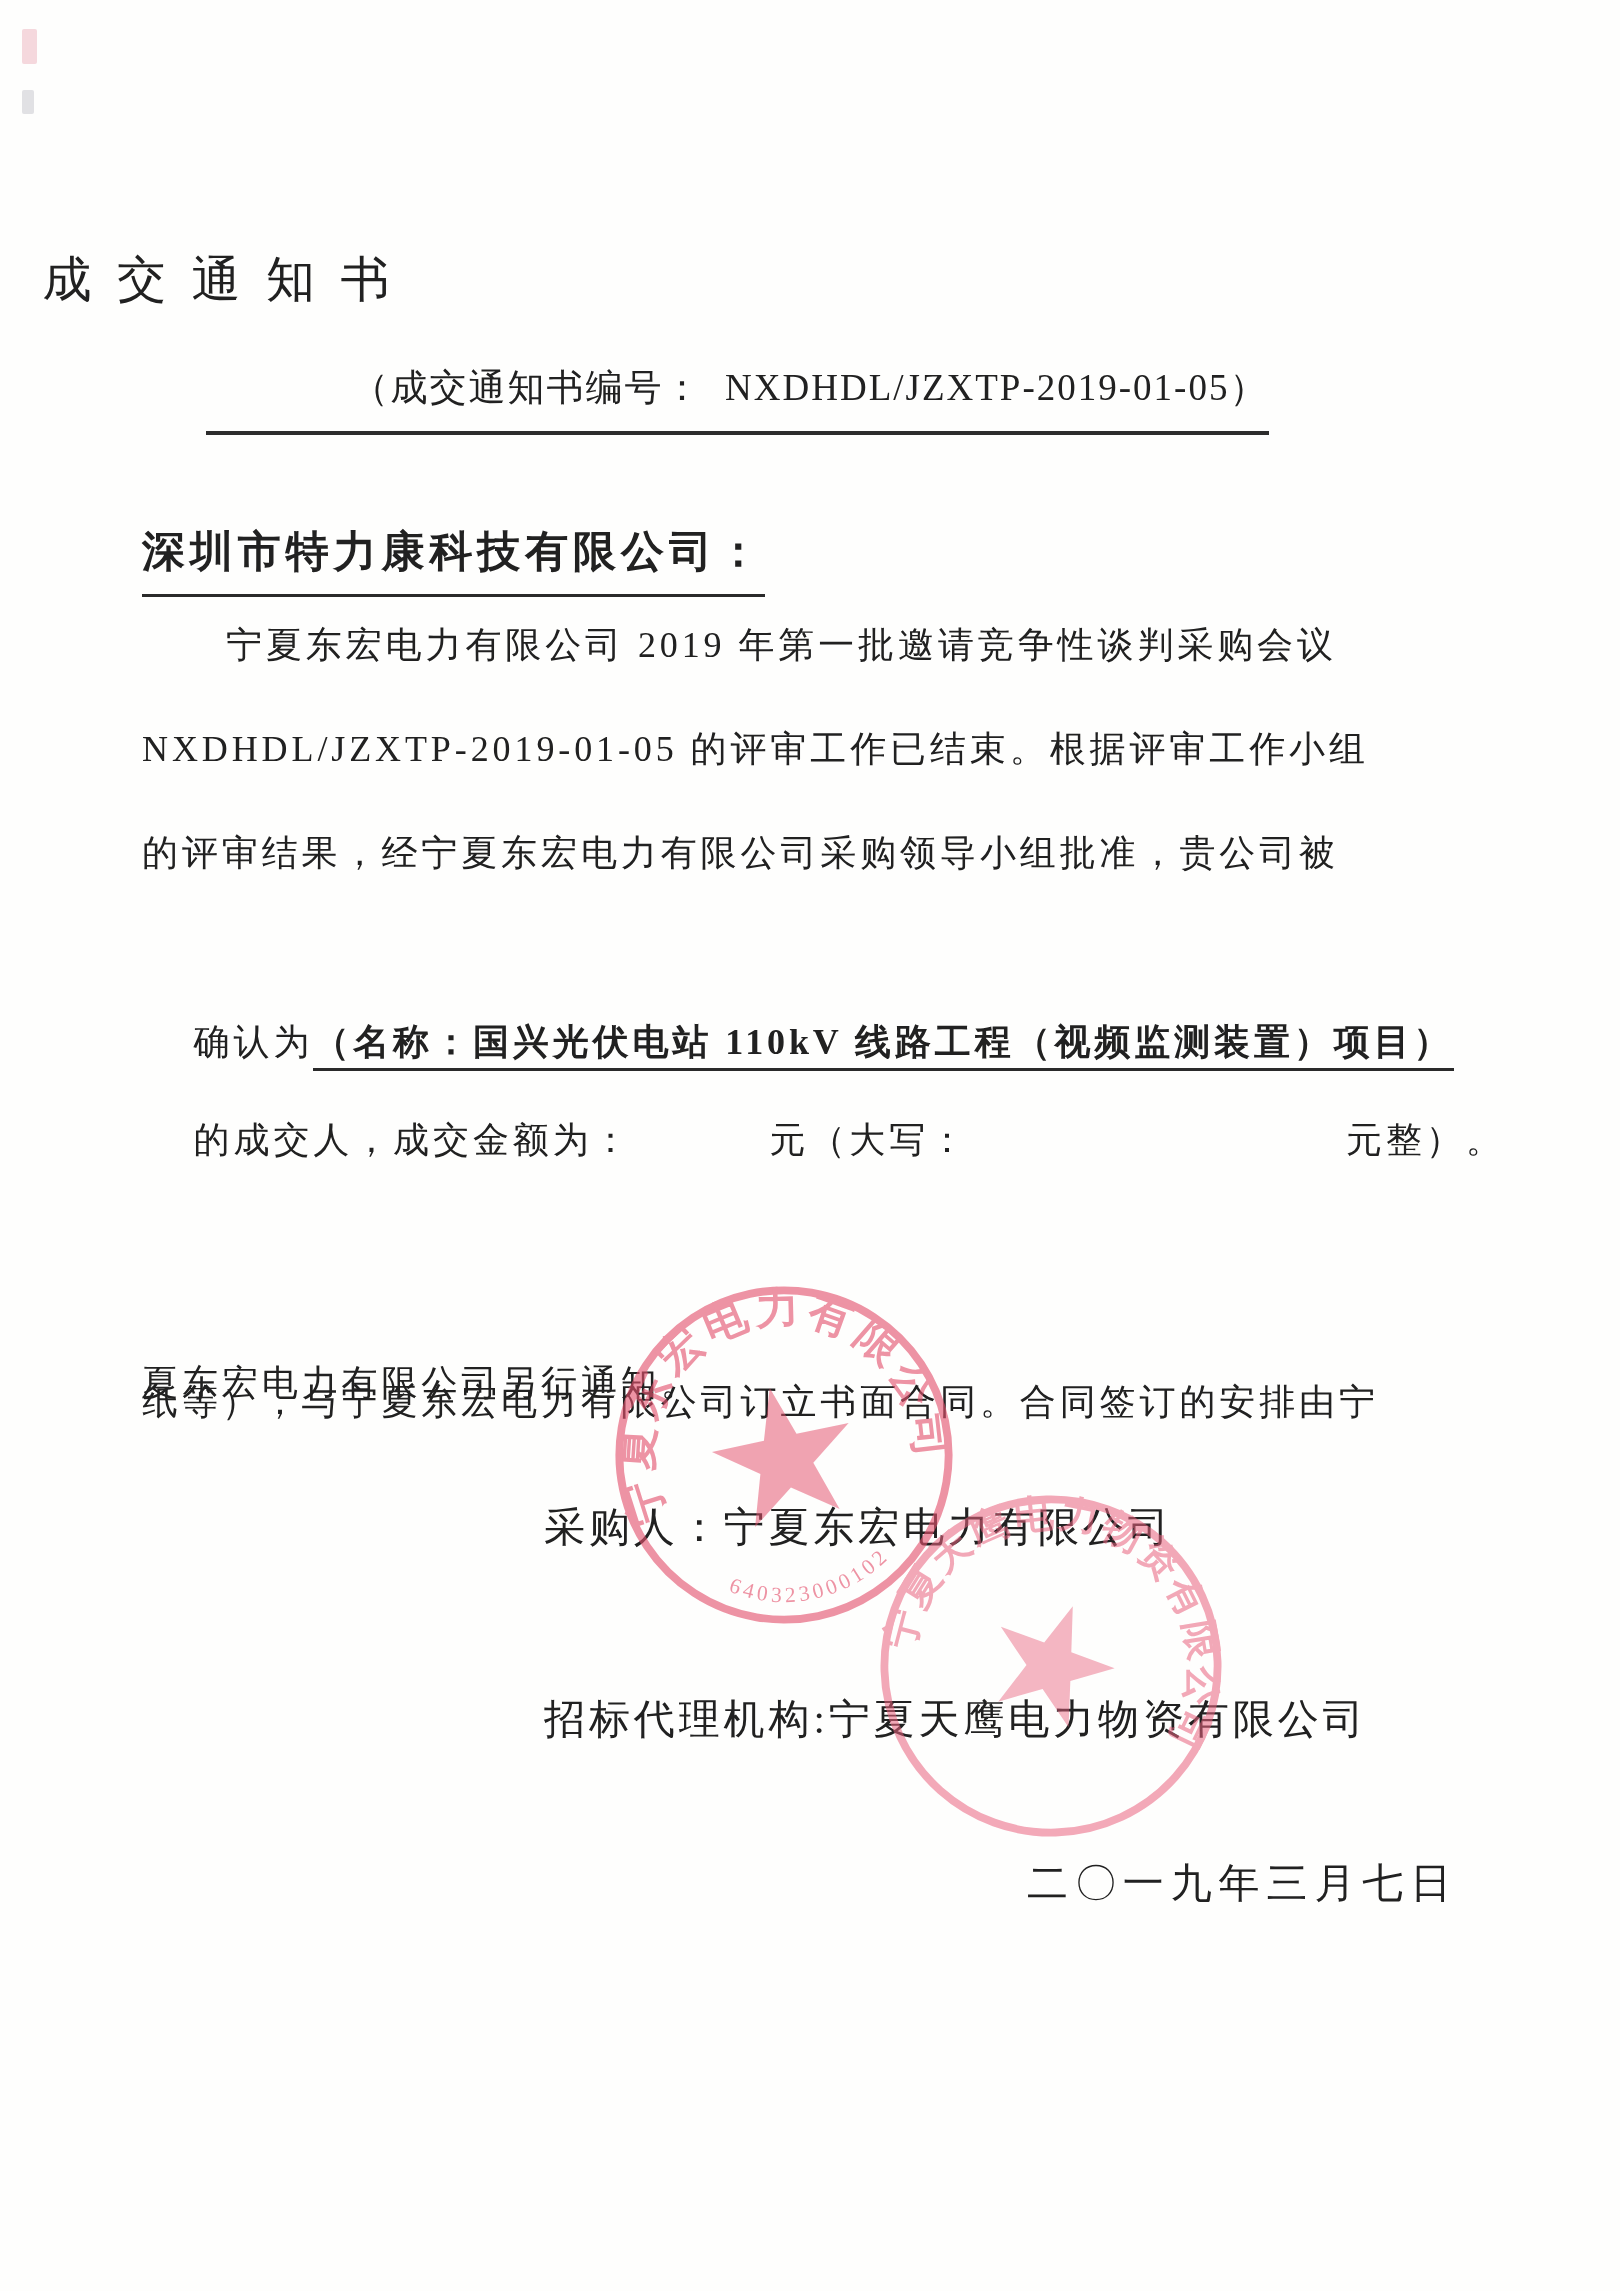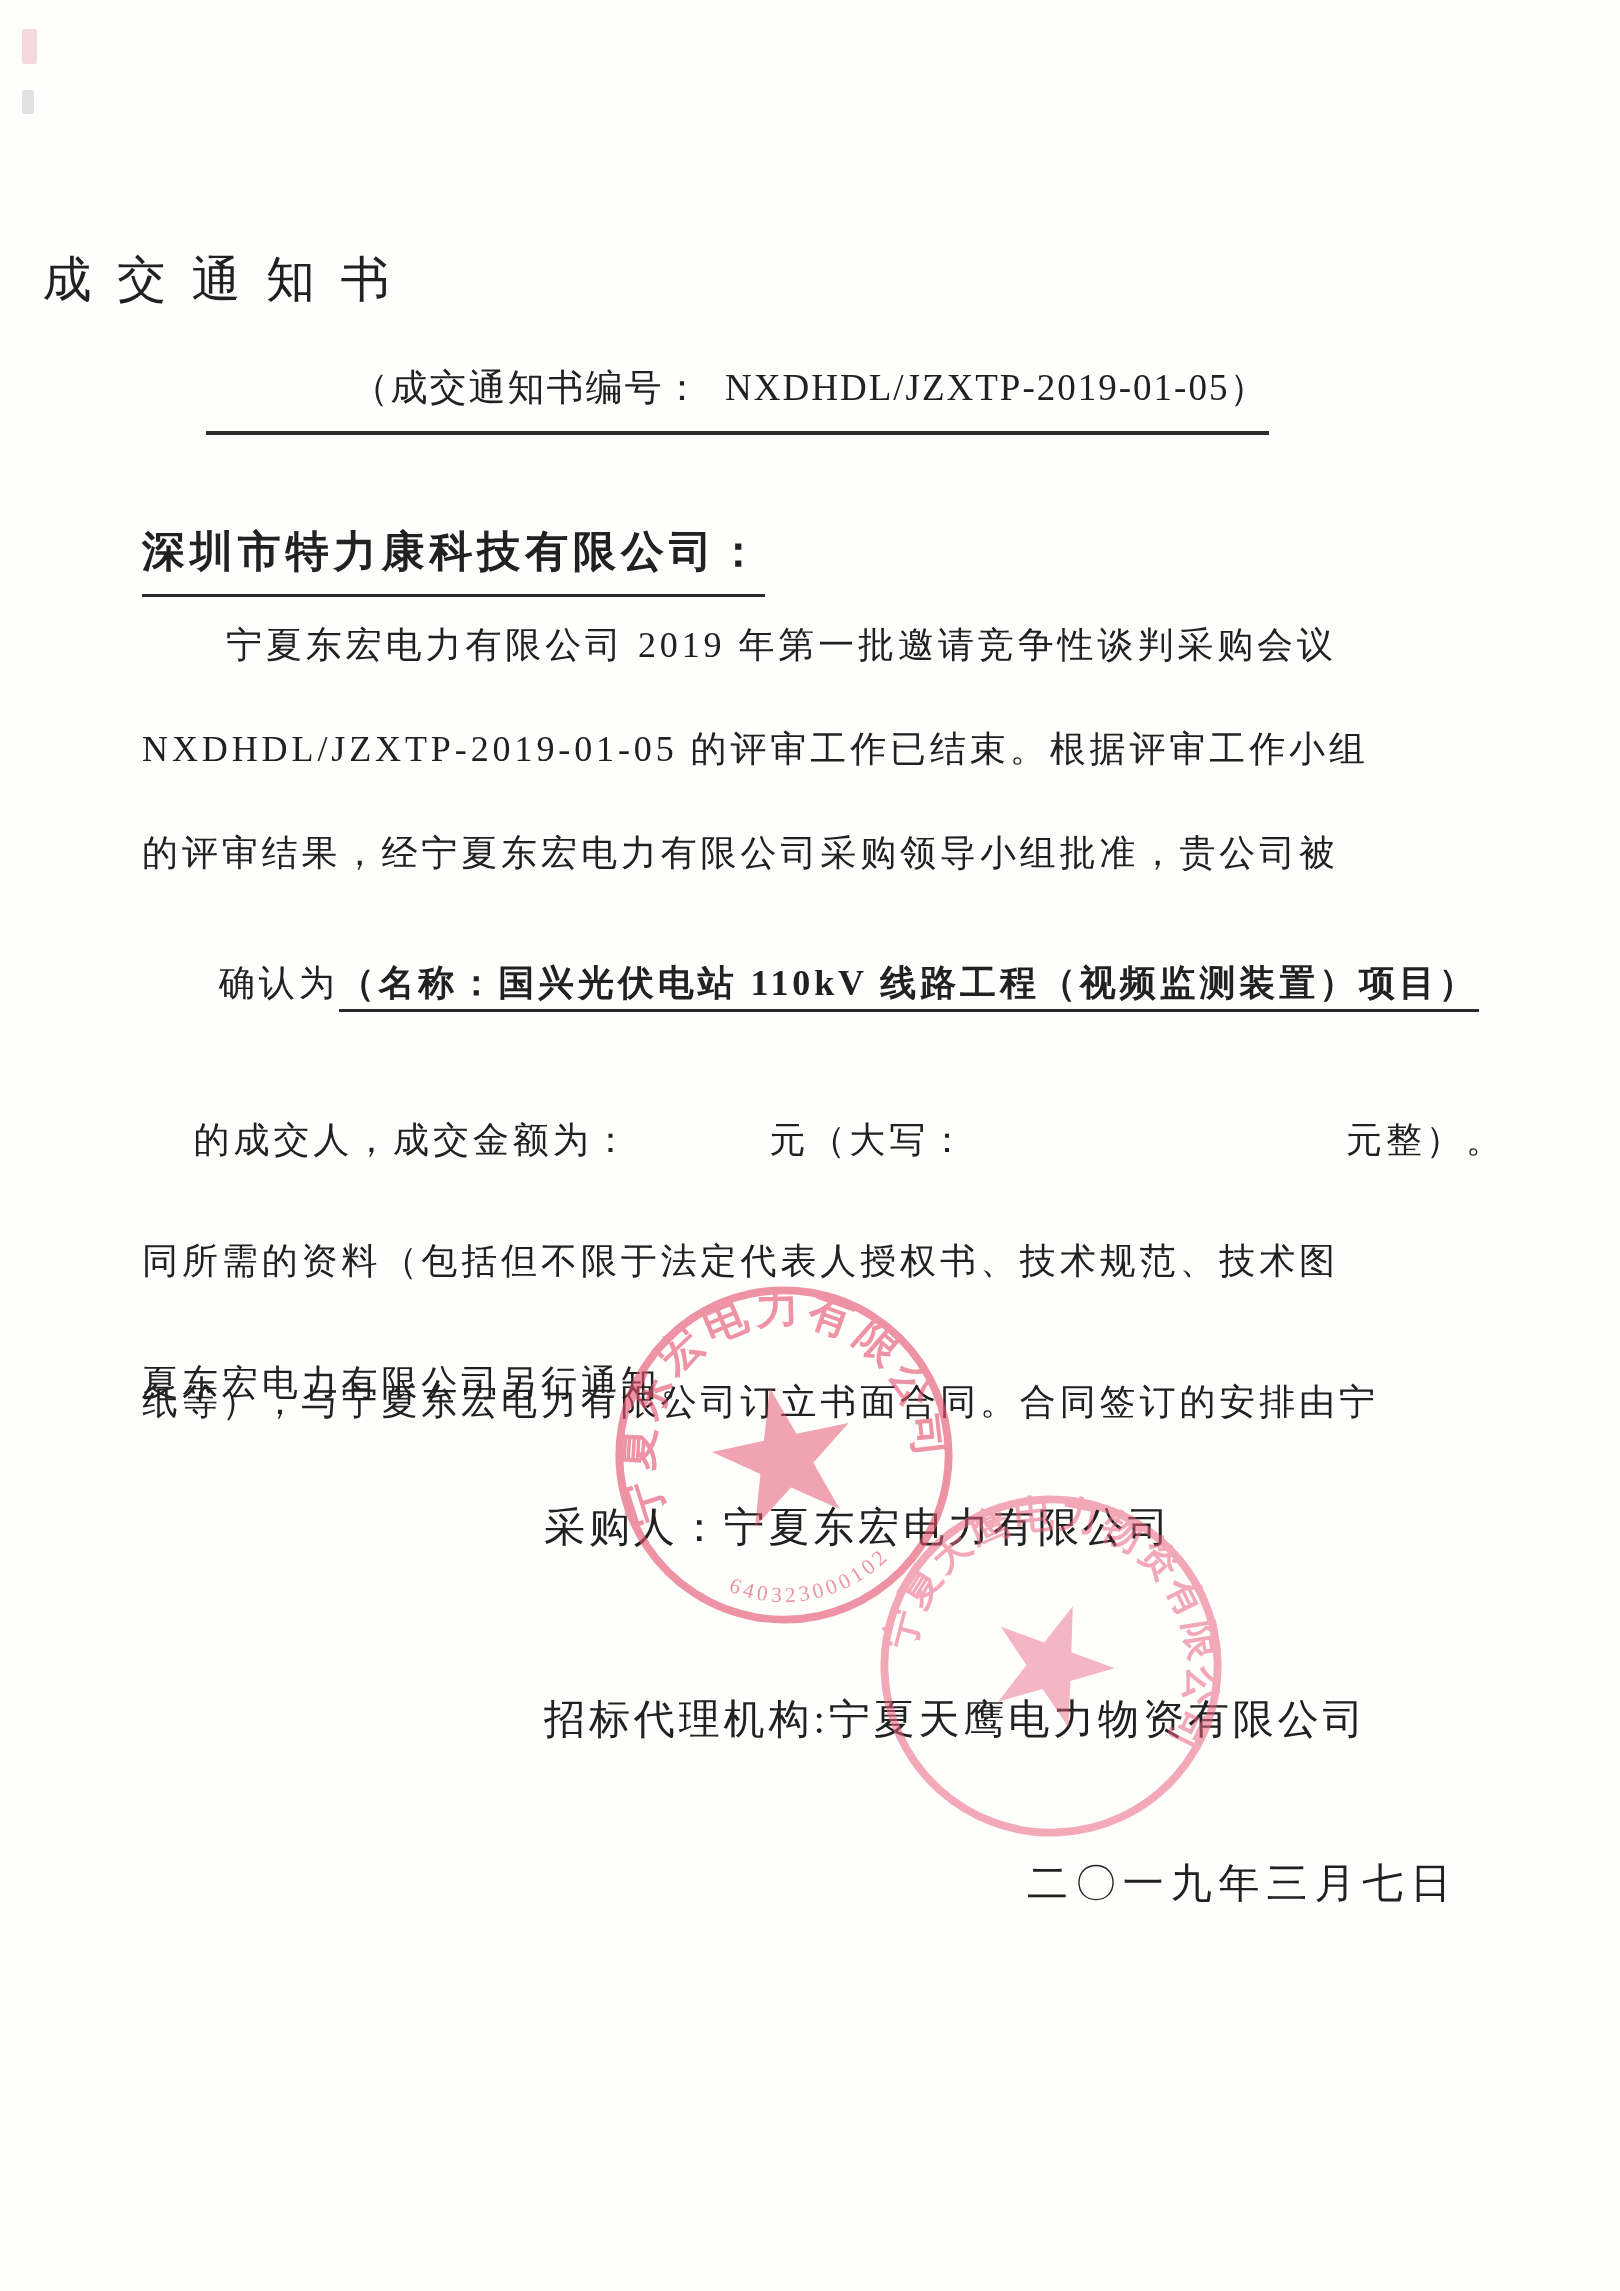--- a/index.html
+++ b/index.html
@@ -71,28 +71,27 @@
 
   <div class="abs doc-subtitle">（成交通知书编号：  NXDHDL/JZXTP-2019-01-05）</div>
 
   <div class="abs head-rule"></div>
 
   <div class="abs addressee">深圳市特力康科技有限公司：</div>
 
   <div class="abs bodyline indent2" style="top:623px;">宁夏东宏电力有限公司 2019 年第一批邀请竞争性谈判采购会议</div>
   <div class="abs bodyline" style="top:727px;">NXDHDL/JZXTP-2019-01-05 的评审工作已结束。根据评审工作小组</div>
   <div class="abs bodyline" style="top:831px;">的评审结果，经宁夏东宏电力有限公司采购领导小组批准，贵公司被</div>
-  <div class="abs bodyline" style="top:916px;text-align:center;">
+  <div class="abs bodyline" style="top:975px;">
     <span>确认为</span><span class="award-underline">（名称：国兴光伏电站 110kV 线路工程（视频监测装置）项目）</span>
   </div>
   <div class="abs bodyline" style="top:1073px;">
     <span>的成交人，成交金额为：</span><span class="gap1"></span><span>元（大写：</span><span class="gap2"></span><span>元整）。</span>
   </div>
 
-  <div class="abs bodyline" style="top:1239px;">同所需的资料（包括但不限于法定代表人授权书、技术规范、技术图</div>
   <div class="abs bodyline" style="top:1380px;">纸等），与宁夏东宏电力有限公司订立书面合同。合同签订的安排由宁</div>
   <div class="abs bodyline" style="top:1361px;">夏东宏电力有限公司另行通知。</div>
 
   <div class="abs sig-line" style="top:1500px;">采购人：宁夏东宏电力有限公司</div>
   <div class="abs sig-line" style="top:1692px;">招标代理机构:宁夏天鹰电力物资有限公司</div>
   <div class="abs date-line">二〇一九年三月七日</div>
 
   <svg class="abs stamp" style="left:588px;top:1259px;" width="392" height="392" viewBox="0 0 400 400">
     <defs>
       <path id="seal1-top-arc" d="M 73.1,246.2 A 135,135 0 1 1 326.9,246.2" fill="none"></path>

